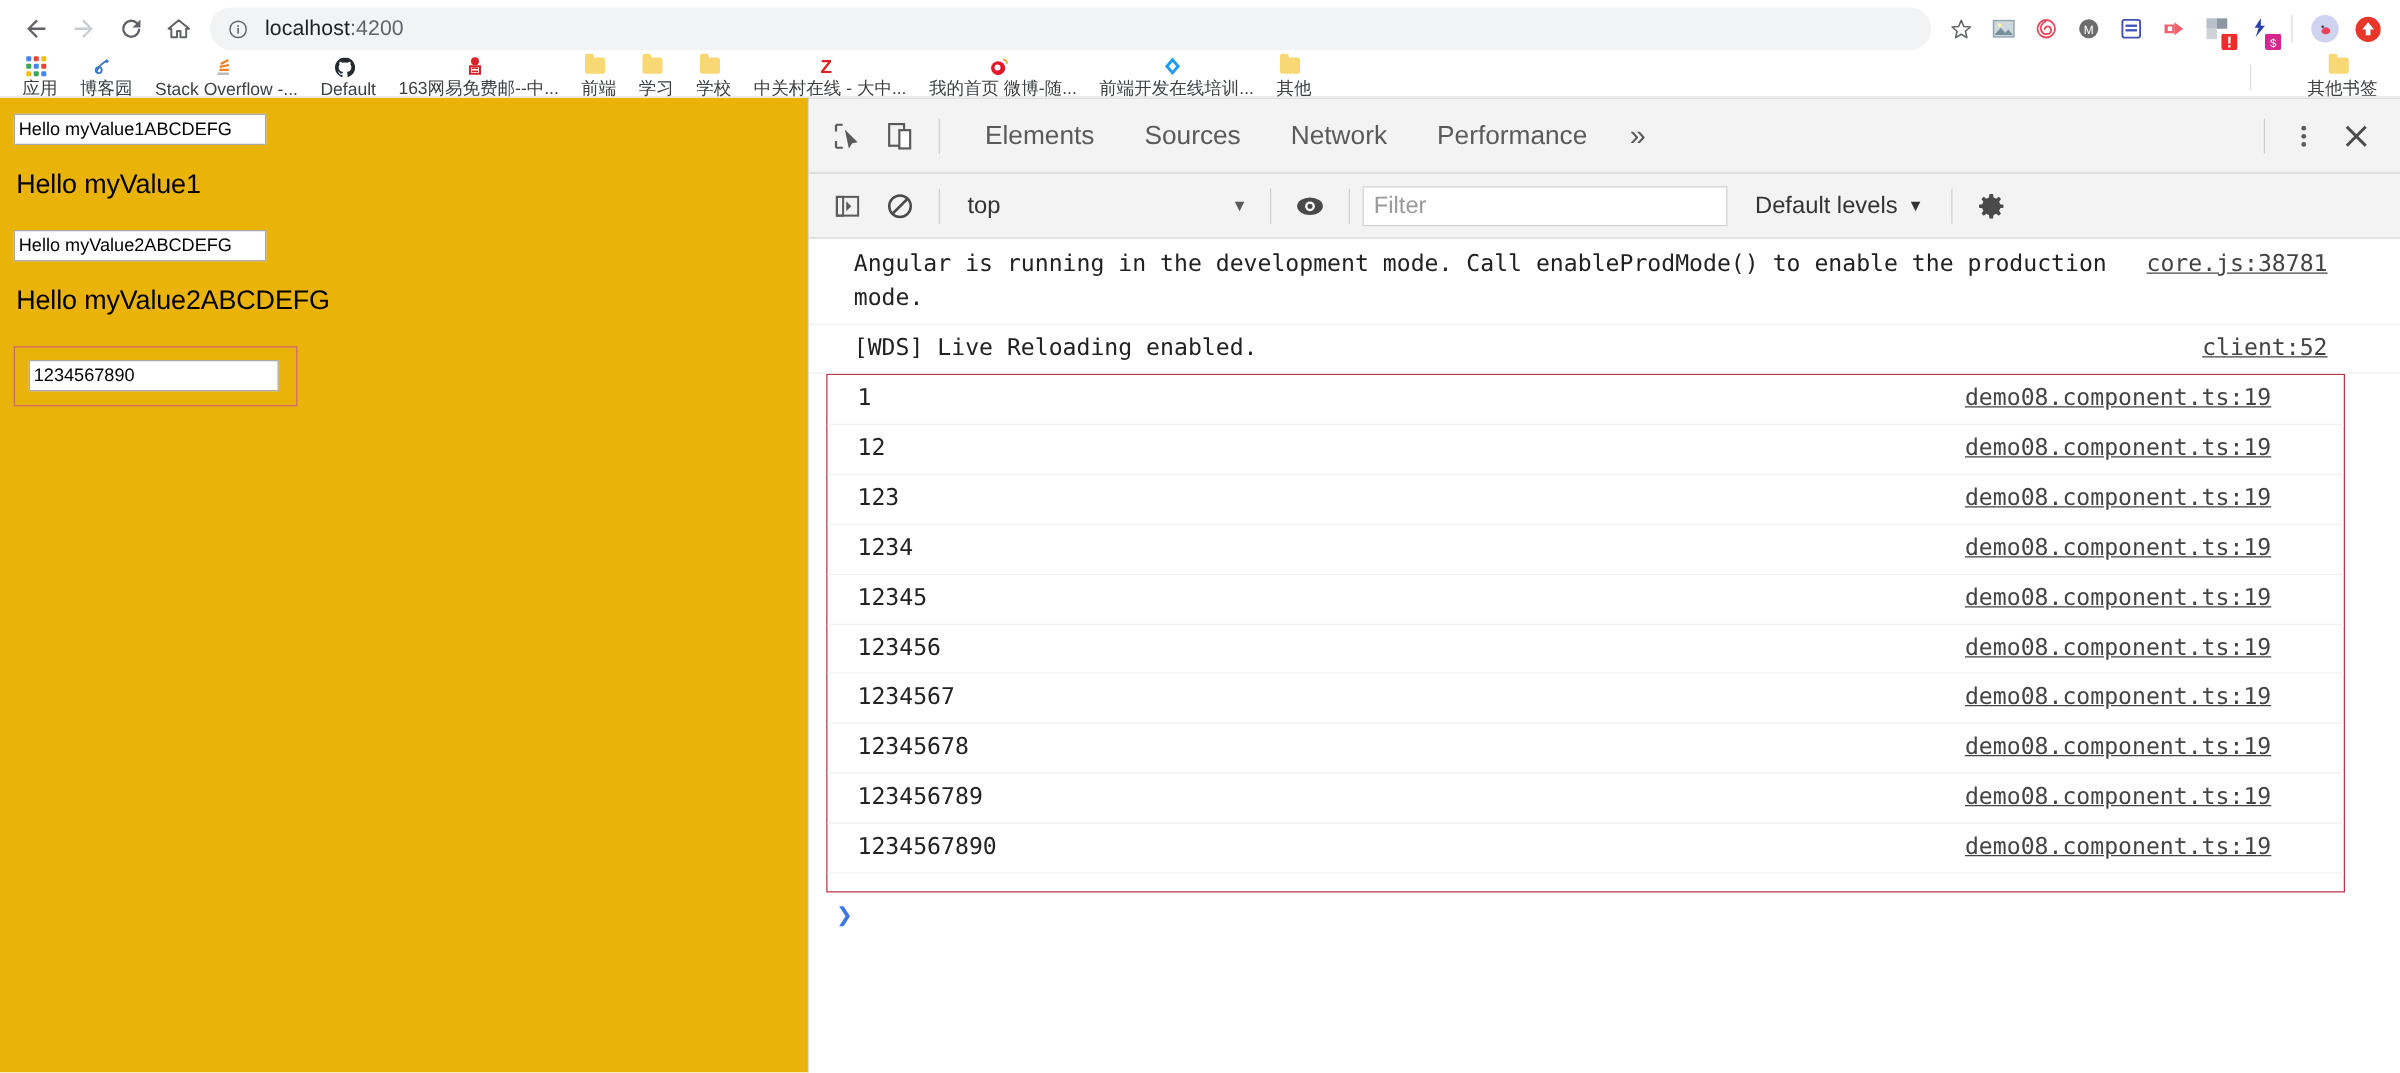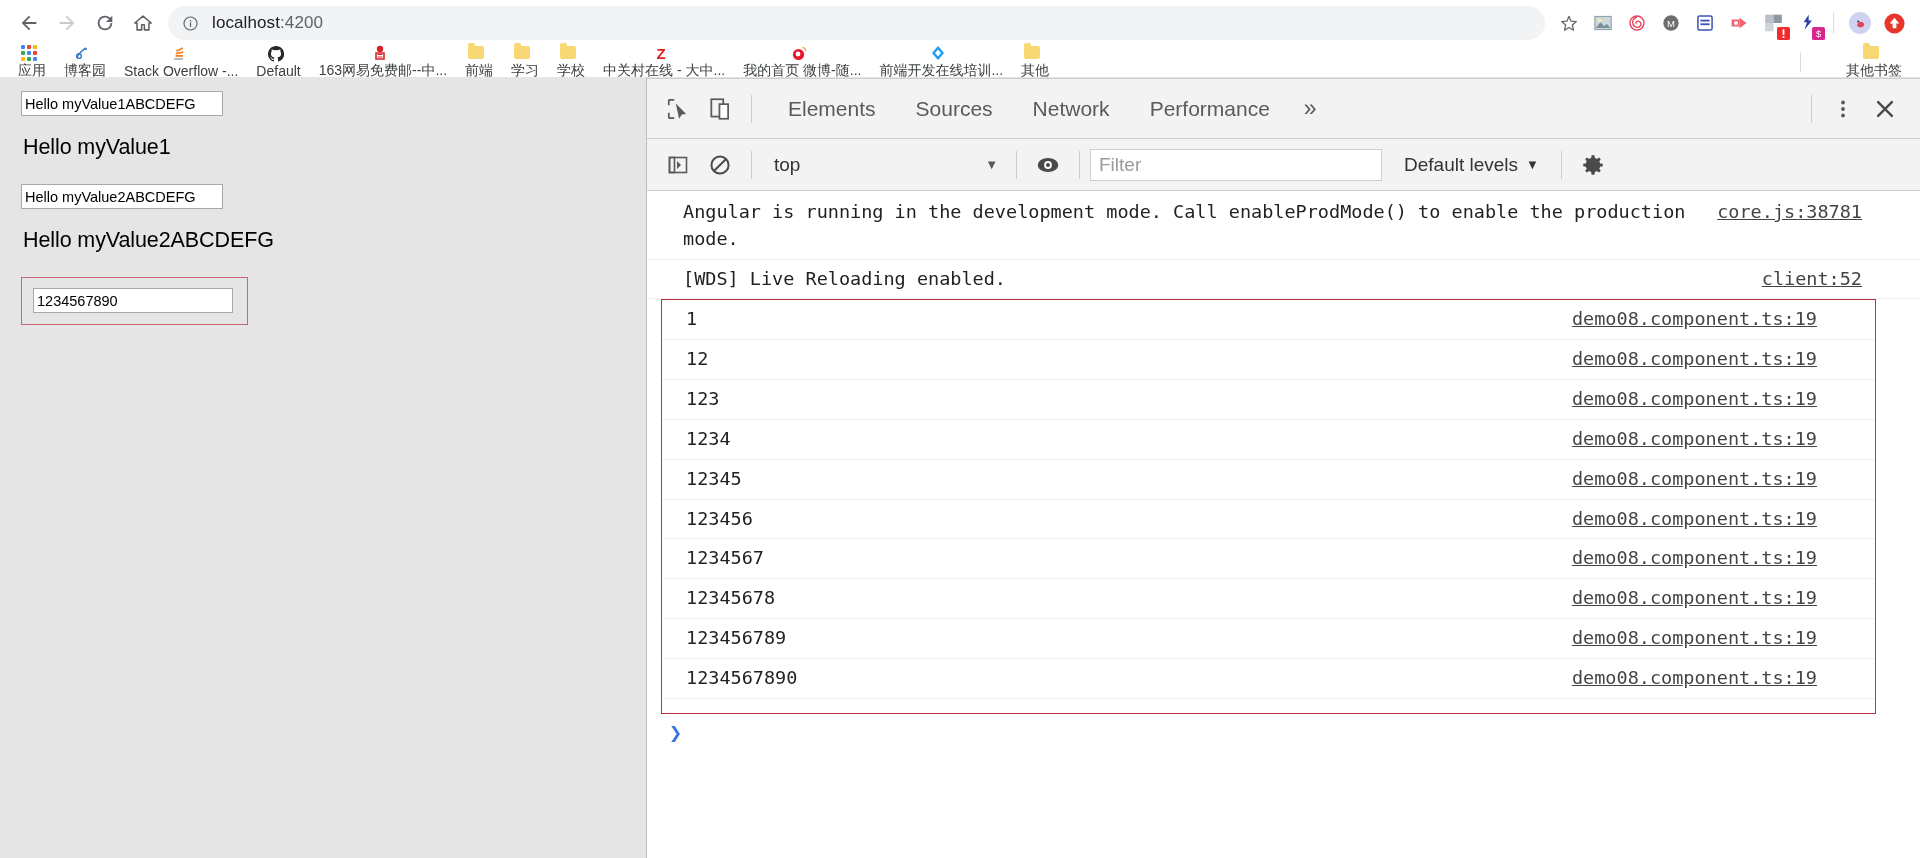--- a/index.html
+++ b/index.html
@@ -97,22 +97,22 @@
   .apps-grid { display:grid; grid-template-columns: repeat(3, 4px); grid-gap:2px; }
   .apps-grid i { width:4px; height:4px; border-radius:1px; display:block; }
 
   
   .content { flex:1 1 auto; display:flex; min-height:0; }
 
   
   .page {
     width: 647px;
     flex: 0 0 647px;
-    background:#e5e5e5;
-    padding: 13px 10px 0 21px;
+    background:#eab308;
+    padding: 13px 10px 0 11px;
     overflow:hidden;
     border-right: 1px solid #bdbdbd;
   }
   .page input.txt {
     display:block;
     font-family:"Liberation Sans", sans-serif;
     font-size: 14.5px;
     color:#000;
     border: 1px solid #a9a9a9;
     padding: 2px 3px;

